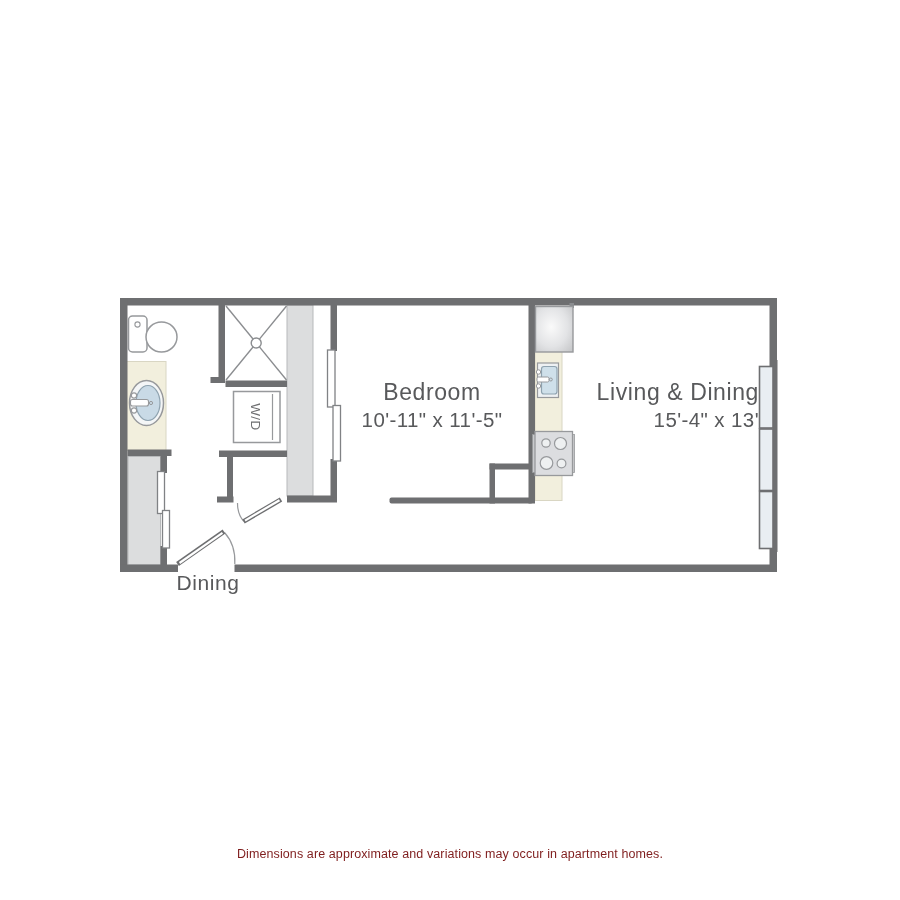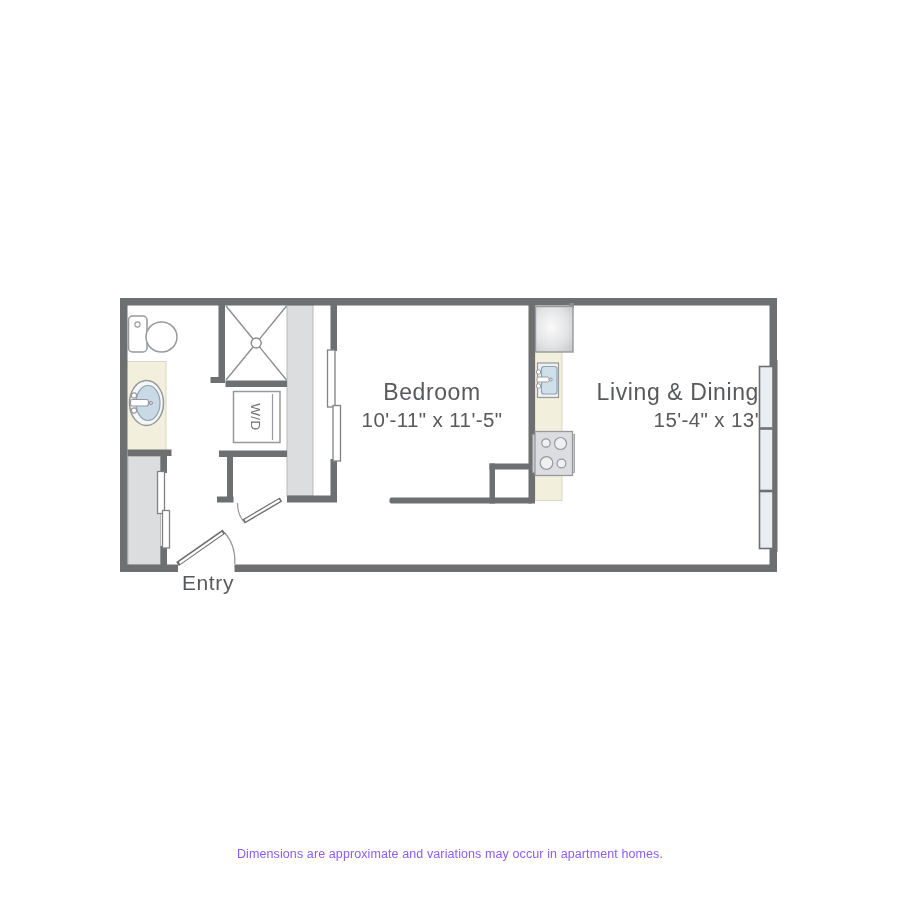--- a/index.html
+++ b/index.html
@@ -19,21 +19,21 @@
     color:#58595b;font-size:21px;font-weight:300;letter-spacing:.6px;
   }
   .wd-label{
     position:absolute;left:226px;top:403px;width:60px;height:28px;
     display:flex;align-items:center;justify-content:center;
     transform:rotate(90deg);transform-origin:center;
     color:#6e6f71;font-size:13.5px;letter-spacing:.5px;font-weight:300;
   }
   .disclaimer{
     position:absolute;left:0;top:847px;width:900px;text-align:center;
-    color:#8b5cf6;font-size:12.5px;letter-spacing:.1px;
+    color:#7f1d1d;font-size:12.5px;letter-spacing:.1px;
   }
 </style>
 </head>
 <body>
 
 <div class="canvas">
 
   <svg class="plan-svg" width="900" height="900" viewBox="0 0 900 900">
     <defs>
       <radialGradient id="gFridge" cx="42%" cy="45%" r="80%">
@@ -156,19 +156,19 @@
   <div class="room-label" style="left:332px;top:379px;width:200px;">
     <div class="room-name">Bedroom</div>
     <div class="room-dims">10'-11" x 11'-5"</div>
   </div>
 
   <div class="room-label" style="left:559px;top:379px;width:200px;text-align:right;">
     <div class="room-name">Living &amp; Dining</div>
     <div class="room-dims">15'-4" x 13'</div>
   </div>
 
-  <div class="entry-label">Entry</div>
+  <div class="entry-label">Dining</div>
 
   <div class="wd-label">W/D</div>
 
   <div class="disclaimer">Dimensions are approximate and variations may occur in apartment homes.</div>
 
 </div>
 
 </body></html>

